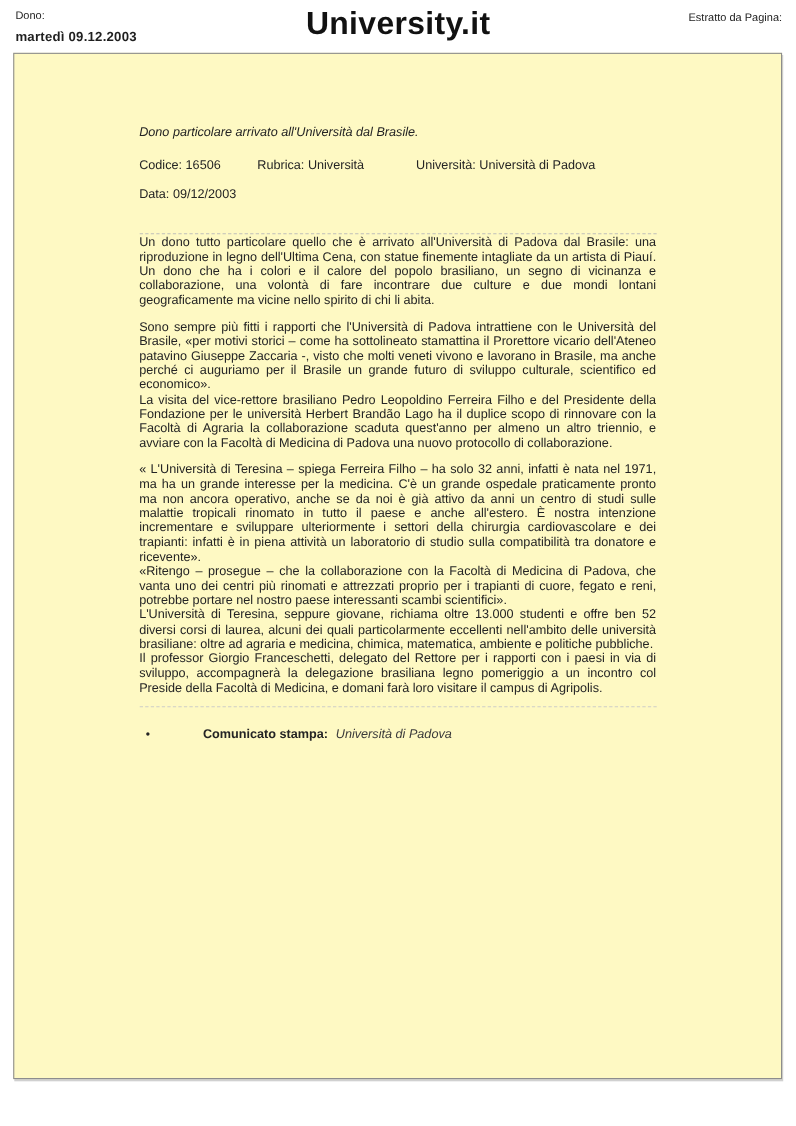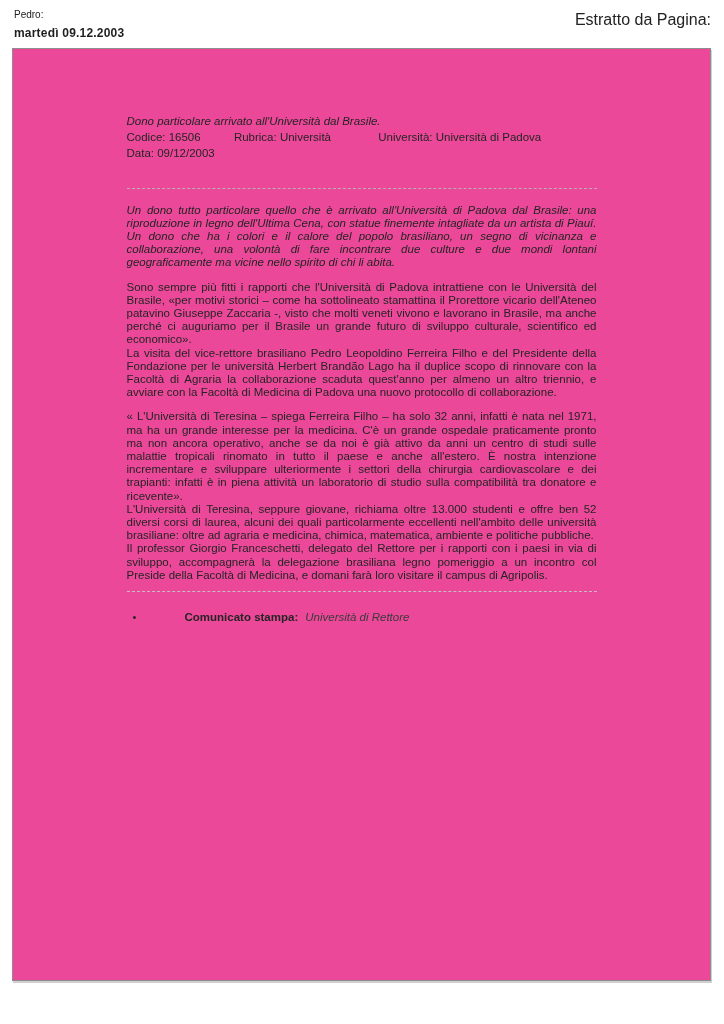--- a/index.html
+++ b/index.html
@@ -14,71 +14,72 @@
   .page-header { position: absolute; top: 0; left: 0; width: 724px; height: 48px; }
   .hdr-left  { position: absolute; left: 14px; top: 9px; }
   .hdr-left .small-label { font-size: 10px; color: #222; }
   .hdr-left .date-value  { font-size: 12px; font-weight: bold; margin-top: 6px; letter-spacing: 0.2px; }
   .hdr-center {
     position: absolute; left: 0; right: 0; top: 6px;
     text-align: center;
     font-size: 29px; font-weight: bold; letter-spacing: 0.3px;
     color: #111;
   }
-  .hdr-right { position: absolute; right: 13px; top: 11px; font-size: 16px; color: #222; }
+  .hdr-right { position: absolute; right: 13px; top: 11px; font-size: 10px; color: #222; }
 
   
   .frame {
     position: absolute; left: 12px; top: 48px;
     width: 699px; height: 933px;
     border: 1px solid #8d8d8d;
-    background: #ec4899;
+    background: #fef9c3;
     box-shadow: 1px 2px 0 rgba(120,120,120,0.35);
   }
   .content {
     width: 470px;
     margin: 66px auto 0 auto;
     font-size: 11.5px;
     line-height: 13.2px;
     text-align: justify;
     color: #242424;
   }
   .article-title { font-style: italic; }
-  .meta-row { margin-top: 3px; white-space: nowrap; }
+  .meta-row { margin-top: 17px; white-space: nowrap; }
   .meta-item { display: inline-block; }
   .meta-item + .meta-item { margin-left: 30px; }
   .meta-item.wide-gap { margin-left: 44px; }
-  .meta-data-row { margin-top: 3px; }
+  .meta-data-row { margin-top: 13px; }
 
   .sep {
     border: 0;
     border-top: 1px dashed #b8b8b8;
     height: 0;
     margin-top: 27px;
     opacity: 0.9;
   }
   .sep.sep-bottom { margin-top: 9px; border-top-color: #c7c7c7; }
 
   .para { margin: 0; }
-  .para.first { margin-top: 15px; font-style: italic; }
+  .para.first { margin-top: 2px; }
   .para.gap-before { margin-top: 11px; }
 
   .footer-row { margin-top: 19px; display: flex; align-items: baseline; }
   .footer-bullet { width: 30px; padding-left: 6px; font-size: 11px; }
   .footer-label { font-weight: bold; margin-left: 28px; }
   .footer-value { font-style: italic; margin-left: 7px; color: #3a3a3a; }
 </style>
 </head>
 <body>
 
 <div class="page-header">
   <div class="hdr-left">
-    <div class="small-label">Pedro:</div>
+    <div class="small-label">Dono:</div>
     <div class="date-value">martedì 09.12.2003</div>
   </div>
+  <div class="hdr-center">University.it</div>
   <div class="hdr-right">Estratto da Pagina:</div>
 </div>
 
 <div class="frame">
   <div class="content">
 
     <div class="article-title">Dono particolare arrivato all'Università dal Brasile.</div>
 
     <div class="meta-row">
       <span class="meta-item">Codice: 16506</span>
@@ -86,25 +87,26 @@
       <span class="meta-item wide-gap">Università: Università di Padova</span>
     </div>
     <div class="meta-data-row">Data: 09/12/2003</div>
 
     <div class="sep"></div>
 
     <p class="para first">Un dono tutto particolare quello che è arrivato all'Università di Padova dal Brasile: una riproduzione in legno dell'Ultima Cena, con statue finemente intagliate da un artista di Piauí. Un dono che ha i colori e il calore del popolo brasiliano, un segno di vicinanza e collaborazione, una volontà di fare incontrare due culture e due mondi lontani geograficamente ma vicine nello spirito di chi li abita.</p>
     <p class="para gap-before">Sono sempre più fitti i rapporti che l'Università di Padova intrattiene con le Università del Brasile, «per motivi storici – come ha sottolineato stamattina il Prorettore vicario dell'Ateneo patavino Giuseppe Zaccaria -, visto che molti veneti vivono e lavorano in Brasile, ma anche perché ci auguriamo per il Brasile un grande futuro di sviluppo culturale, scientifico ed economico».</p>
     <p class="para">La visita del vice-rettore brasiliano Pedro Leopoldino Ferreira Filho e del Presidente della Fondazione per le università Herbert Brandão Lago ha il duplice scopo di rinnovare con la Facoltà di Agraria la collaborazione scaduta quest'anno per almeno un altro triennio, e avviare con la Facoltà di Medicina di Padova una nuovo protocollo di collaborazione.</p>
     <p class="para gap-before">« L'Università di Teresina – spiega Ferreira Filho – ha solo 32 anni, infatti è nata nel 1971, ma ha un grande interesse per la medicina. C'è un grande ospedale praticamente pronto ma non ancora operativo, anche se da noi è già attivo da anni un centro di studi sulle malattie tropicali rinomato in tutto il paese e anche all'estero. È nostra intenzione incrementare e sviluppare ulteriormente i settori della chirurgia cardiovascolare e dei trapianti: infatti è in piena attività un laboratorio di studio sulla compatibilità tra donatore e ricevente».</p>
+    <p class="para">«Ritengo – prosegue – che la collaborazione con la Facoltà di Medicina di Padova, che vanta uno dei centri più rinomati e attrezzati proprio per i trapianti di cuore, fegato e reni, potrebbe portare nel nostro paese interessanti scambi scientifici».</p>
     <p class="para">L'Università di Teresina, seppure giovane, richiama oltre 13.000 studenti e offre ben 52 diversi corsi di laurea, alcuni dei quali particolarmente eccellenti nell'ambito delle università brasiliane: oltre ad agraria e medicina, chimica, matematica, ambiente e politiche pubbliche.</p>
     <p class="para">Il professor Giorgio Franceschetti, delegato del Rettore per i rapporti con i paesi in via di sviluppo, accompagnerà la delegazione brasiliana legno pomeriggio a un incontro col Preside della Facoltà di Medicina, e domani farà loro visitare il campus di Agripolis.</p>
 
     <div class="sep sep-bottom"></div>
 
     <div class="footer-row">
       <span class="footer-bullet">•</span>
       <span class="footer-label">Comunicato stampa:</span>
-      <span class="footer-value">Università di Rettore</span>
+      <span class="footer-value">Università di Padova</span>
     </div>
 
   </div>
 </div>
 
 </body></html>

